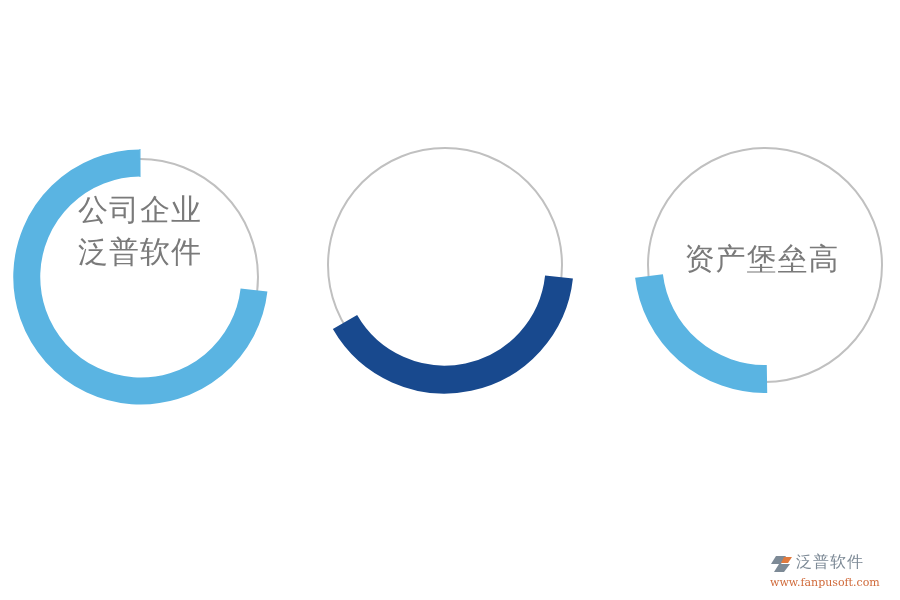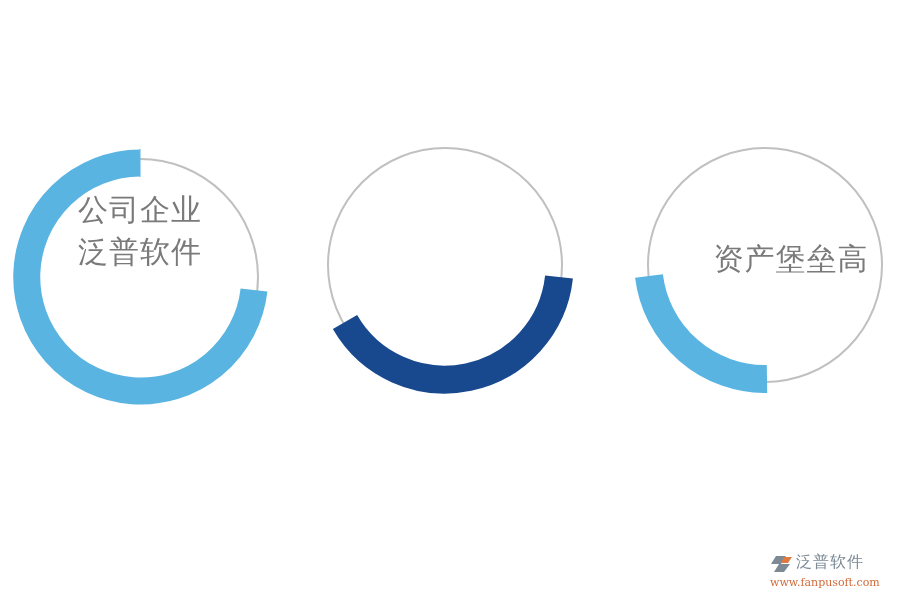--- a/index.html
+++ b/index.html
@@ -42,21 +42,21 @@
 </svg>
 
 <div class="label" style="left:60px; top:189px; width:160px;text-align:center;">
   <div>公司企业</div>
   <div>泛普软件</div>
 </div>
 
 <div class="label" style="left:352px; top:218px; width:186px;">
 </div>
 
-<div class="label" style="left:696px; top:238px; width:190px;">
+<div class="label" style="left:667px; top:238px; width:190px;">
   <div>资产堡垒高</div>
 </div>
 
 <div id="logo">
   <svg width="24" height="20" viewBox="0 0 24 20">
     <path d="M6 2 L16 2 L11 10 L20 10 L14 18 L4 18 L9 10 L1 10 Z" fill="#7d8a96"></path>
     <path d="M14 3 L22 3 L18 9 L11 9 Z" fill="#e07a3e"></path>
   </svg>
   <span class="brand">泛普软件</span>
   <span class="url">www.fanpusoft.com</span>

